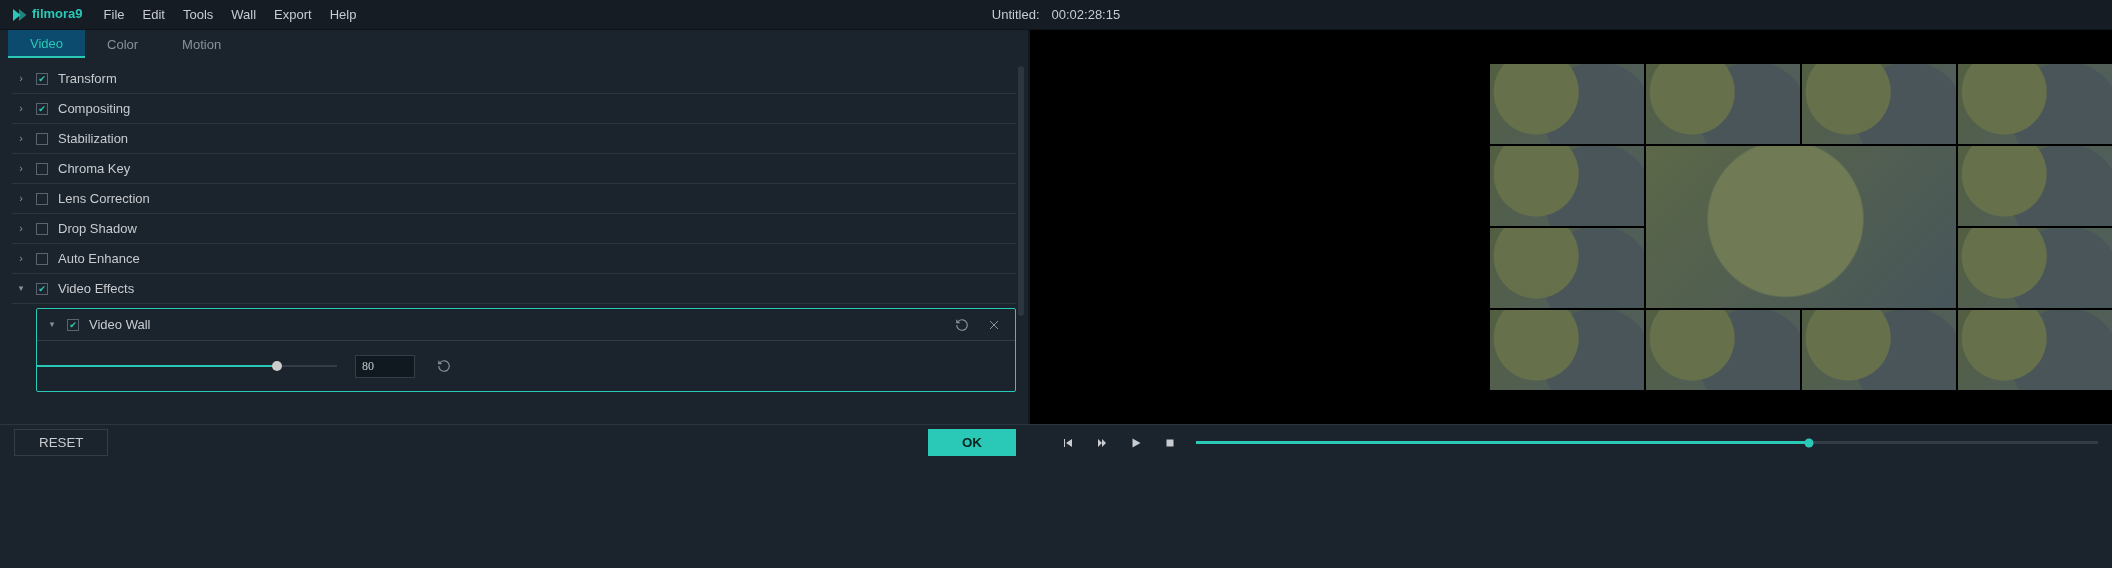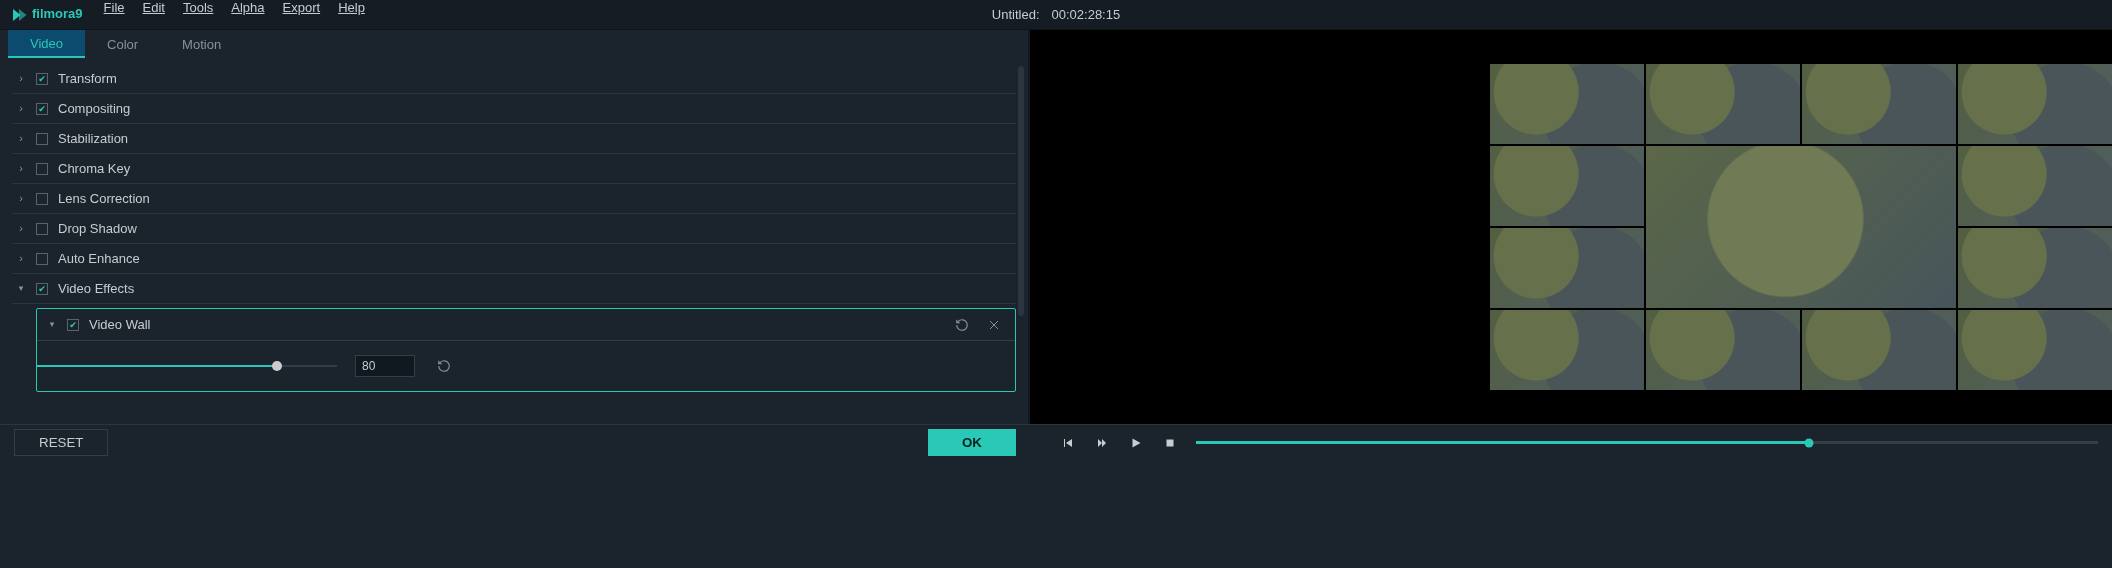--- a/index.html
+++ b/index.html
@@ -41,24 +41,23 @@
     display:flex; align-items:flex-start; gap:4px;
     margin-right:12px;
     color:var(--accent);
     font-weight:600;
     font-size:13px;
   }
   .logo-icon svg { display:block; }
   .menubar .menu-item {
     padding:0 9px;
     height:100%;
-    display:flex; 
+    display:flex; align-items:center;
     color:var(--text);
     cursor:pointer;
-    text-decoration:underline;
   }
   .project-title {
     position:absolute;
     left:50%;
     transform:translateX(-50%);
     display:flex; gap:12px;
     color:var(--text);
     white-space:nowrap;
   }
 
@@ -197,21 +196,21 @@
     width:10px; height:10px;
     background:#ccc;
     border-radius:50%;
   }
   .num-input {
     width:60px;
     background:#101820;
     border:1px solid var(--line2);
     color:var(--text);
     padding:3px 6px;
-    font-family:Liberation Sans, sans-serif;
+    font-family:Liberation Serif, serif;
     font-size:12px;
   }
 
   
   .preview-pane {
     flex:1;
     display:flex;
     flex-direction:column;
     background:var(--bg-main);
   }
@@ -336,21 +335,21 @@
   <div class="menu-item">
       <span>File</span>
     </div>
   <div class="menu-item">
       <span>Edit</span>
     </div>
   <div class="menu-item">
       <span>Tools</span>
     </div>
   <div class="menu-item">
-      <span>Alpha</span>
+      <span>Wall</span>
     </div>
   <div class="menu-item">
       <span>Export</span>
     </div>
   <div class="menu-item">
       <span>Help</span>
     </div>
 
   <div class="project-title">
     <span>Untitled:</span>

